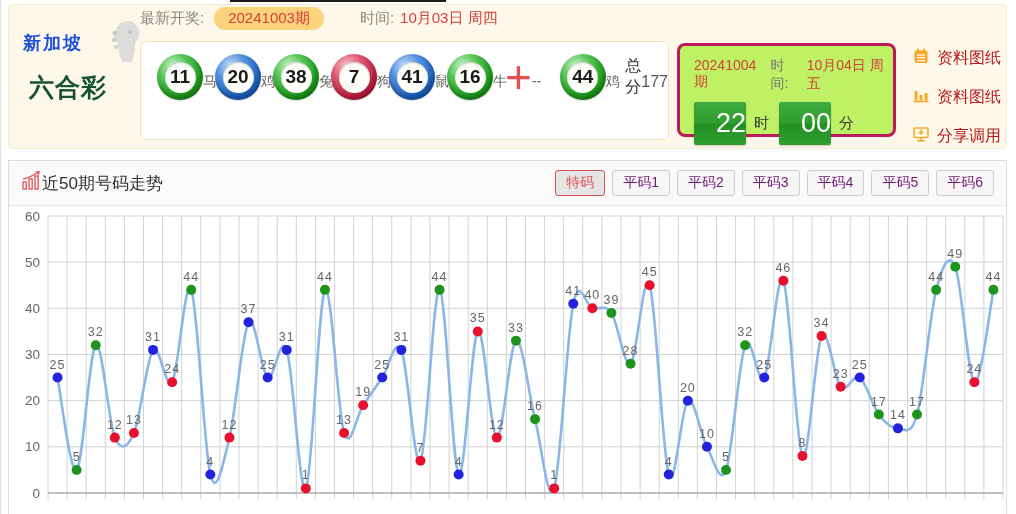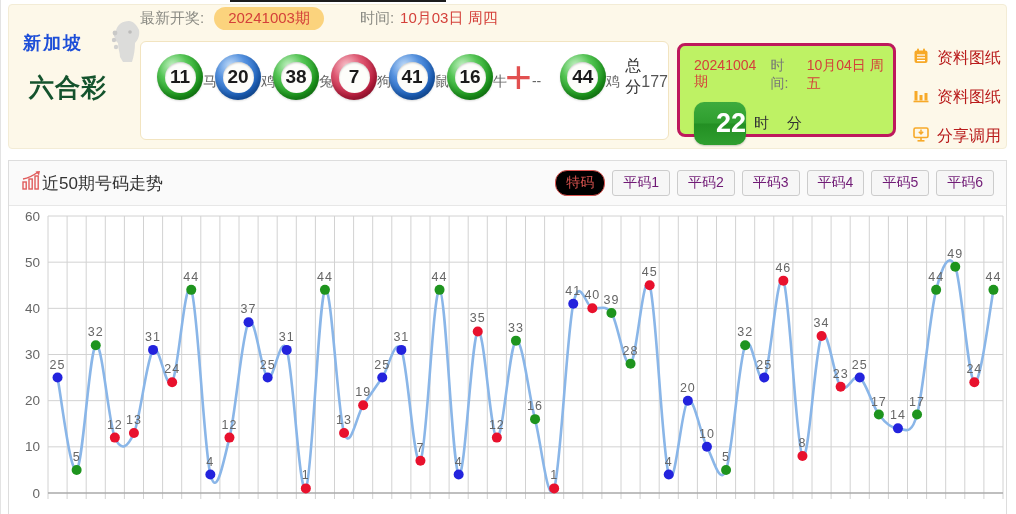--- a/index.html
+++ b/index.html
@@ -42,40 +42,40 @@
   .total-label { font-size:16px; color:#333;text-align:right; }
   .total-value { font-size:16px; color:#555; }
 
   .next-panel { position:absolute; left:668px; top:38px; width:219px; height:94px;
     background:#bef264; border:3px solid #be185d; border-radius:8px; padding:11px 0 0 14px; }
   .next-line1 { font-size:14px; display:flex; }
   .next-issue { color:#d4403a; }
   .next-time-label { color:#777; margin-left:4px; }
   .next-date { color:#d4403a; margin-left:6px; }
   .next-line2 { margin-top:9px; display:flex; align-items:center; }
-  .time-block { width:52px; height:43px; border-radius:10px; color:#fff; font-size:27px; font-weight:bold;
+  .time-block { width:52px; height:43px; border-radius:2px; color:#fff; font-size:27px; font-weight:normal;
     display:flex; align-items:center; justify-content:center;
     background: linear-gradient(180deg,#3dab3d 0%, #2f9e2f 49%, #238f23 51%, #2f9e2f 100%);
     box-shadow: 0 1px 2px rgba(0,0,0,.2); padding-left: 22px; }
   .time-unit { font-size:15px; color:#333; margin:0 10px 0 8px; }
 
   .side-menu { position:absolute; left:903px; top:42px; display:flex; flex-direction:column; row-gap:17px; }
   .menu-item { display:flex; align-items:center; gap:7px; cursor:pointer; }
   .menu-item span.lbl { font-size:16px; color:#b91c1c; }
 
   
   .chart-box { position:absolute; left:8px; top:160px; width:999px; height:360px;
     background:#fff; border:1px solid #ddd; }
   .chart-titlebar { height:45px; background:#fafafa; border-bottom:1px solid #e7e7e7;
     display:flex; align-items:center; padding:0 12px; }
   .chart-title { font-size:17px; color:#333; margin-left:0; }
   .tabs { margin-left:auto; display:flex; gap:7px; }
   .tab { font-size:14px; padding:3px 10px; border:1px solid #ccc; border-radius:3px;
     background:#f6f6f6; color:#701a75; cursor:pointer; }
-  .tab.active { border-color:#d9534f; color:#d9534f; background:#000000;border-radius:12px; }
+  .tab.active { border-color:#d9534f; color:#d9534f; background:#e5e5e5; }
   .chart-area { position:absolute; left:0; top:45px; width:997px; height:314px; }
 </style>
 </head>
 <body>
 
 <div class="page-edge"></div>
 <div class="top-artifact"></div>
 
 <div class="header-box">
 
@@ -173,20 +173,21 @@
 
   <div class="next-panel">
     <div class="next-line1">
       <span class="next-issue">20241004期</span>
       <span class="next-time-label">时间:</span>
       <span class="next-date">10月04日 周五</span>
     </div>
     <div class="next-line2">
       <div class="time-block">22</div>
       <span class="time-unit">时</span>
+      <div class="time-block">00</div>
       <span class="time-unit">分</span>
     </div>
   </div>
 
   <div class="side-menu" id="side-menu">
       <div class="menu-item">
         <span><svg width="18" height="18" viewBox="0 0 18 18">
             <rect x="2.5" y="3.5" width="13" height="12.5" rx="2" fill="#f7a928"></rect>
             <rect x="5" y="1.5" width="2" height="4" rx="1" fill="#f7a928"></rect>
             <rect x="11" y="1.5" width="2" height="4" rx="1" fill="#f7a928"></rect>

